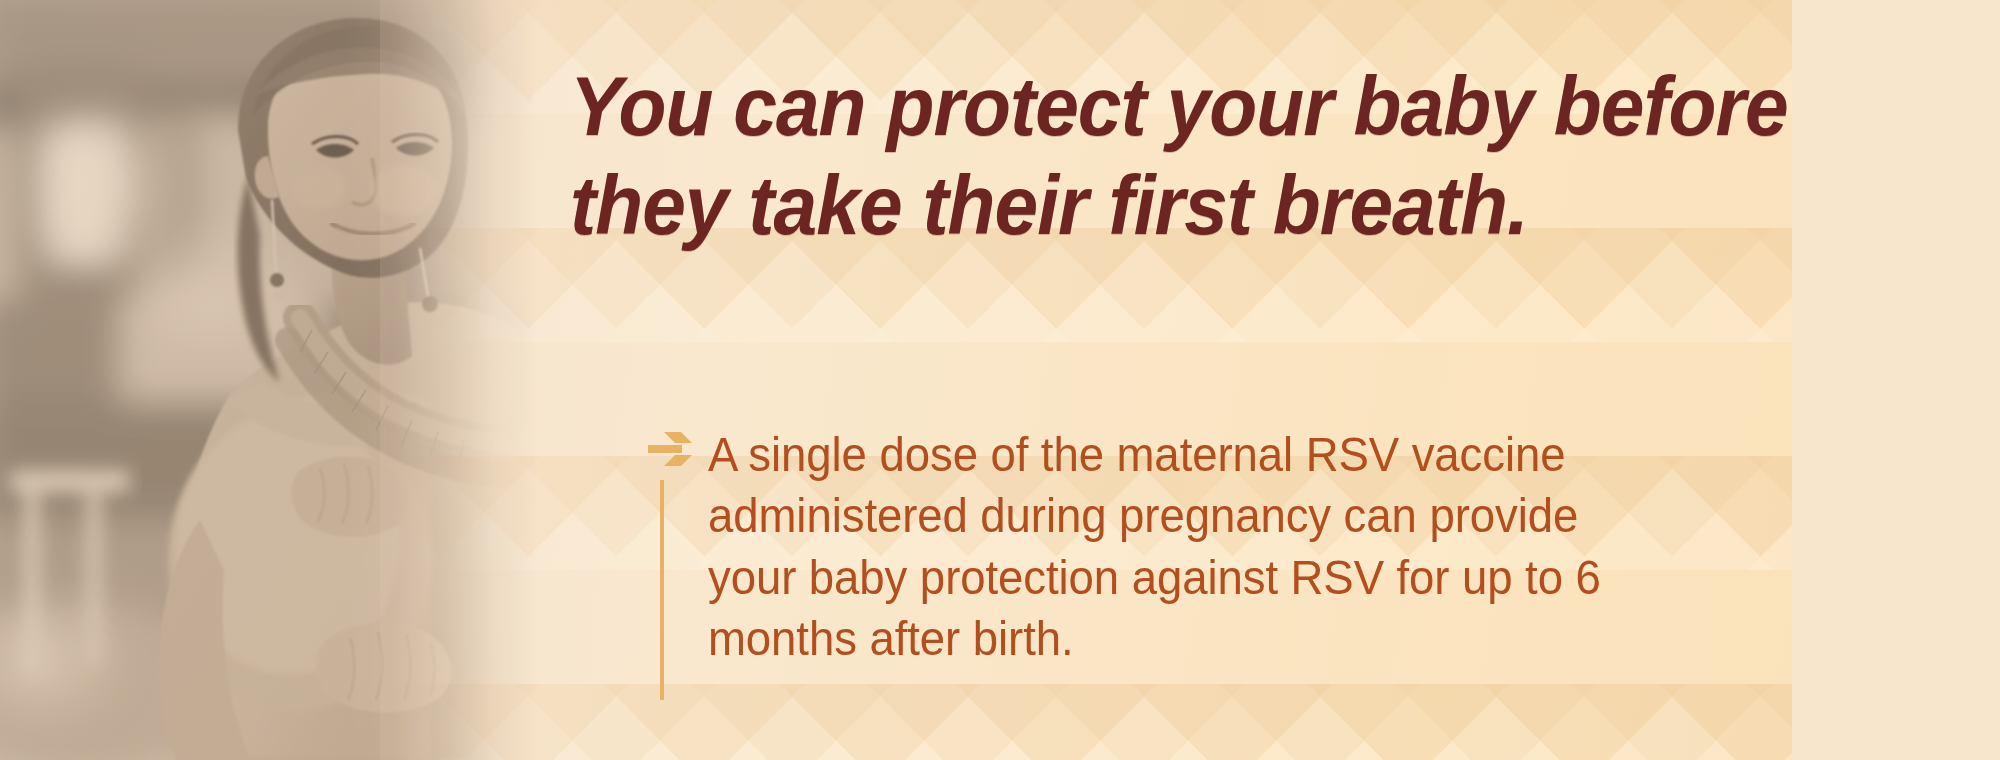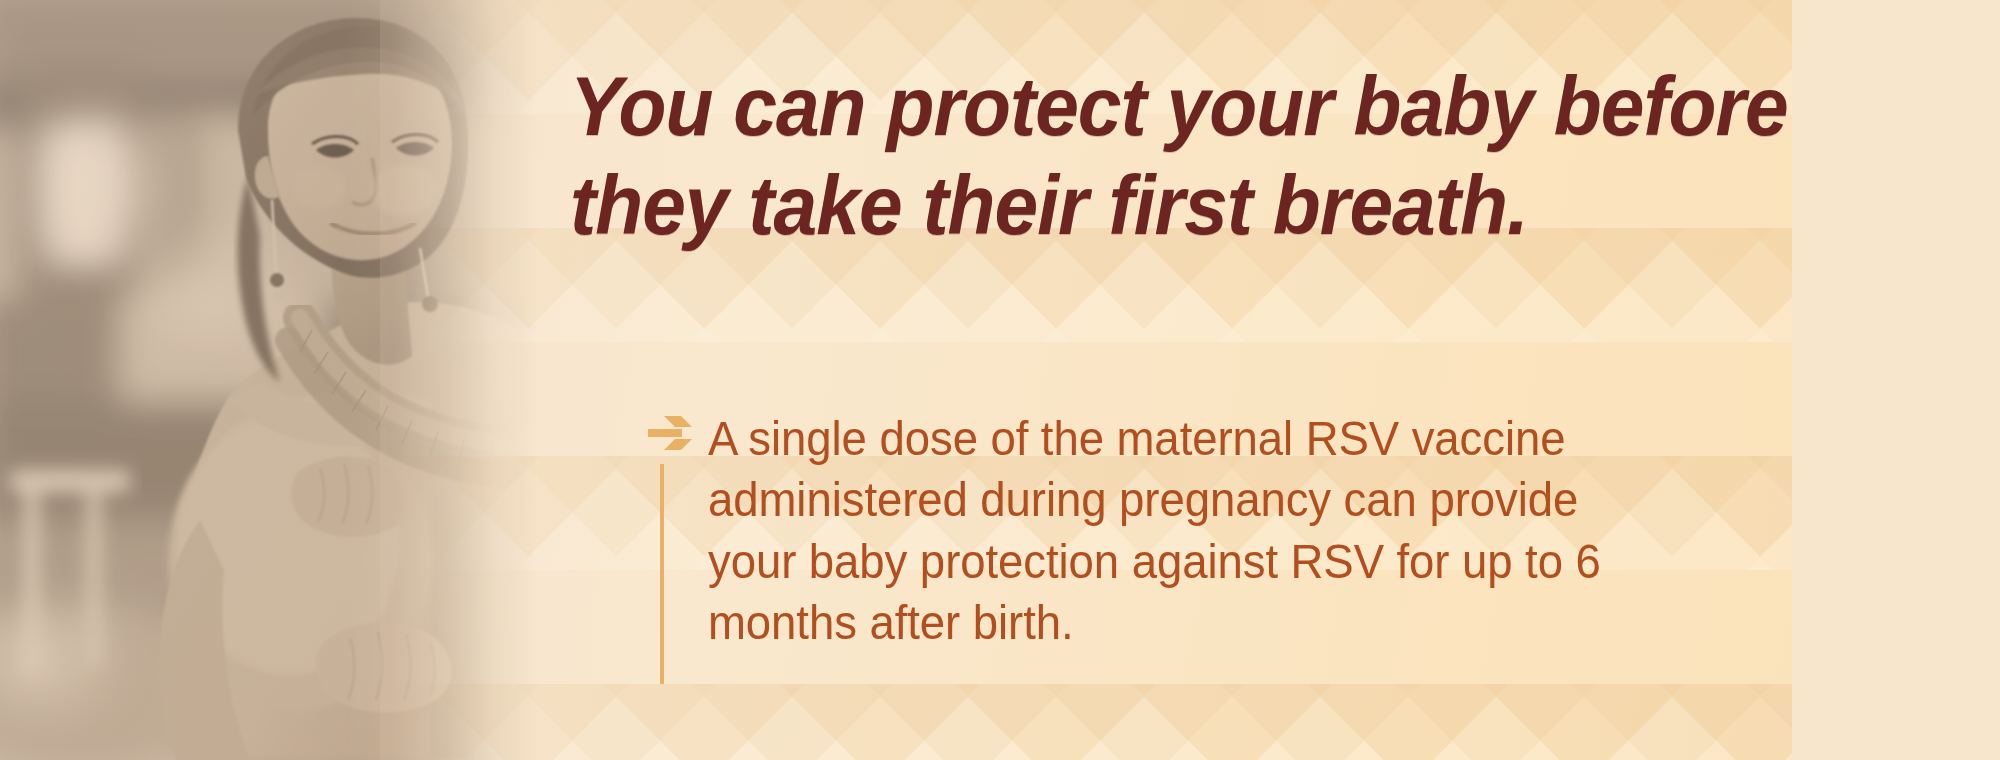--- a/index.html
+++ b/index.html
@@ -98,21 +98,21 @@
     transform:scaleX(.945);
     transform-origin:left top;
     text-shadow:0 1px 0 rgba(108,37,33,.25);
     white-space:pre-line;
   }
 
   
   .body-block {
     position:absolute;
     left:648px;
-    top:408px;
+    top:424px;
     width:1180px;
     display:flex;
     align-items:flex-start;
   }
   .bullet-col {
     position:relative;
     width:60px;
     flex:0 0 60px;
     display:flex;
     flex-direction:column;

